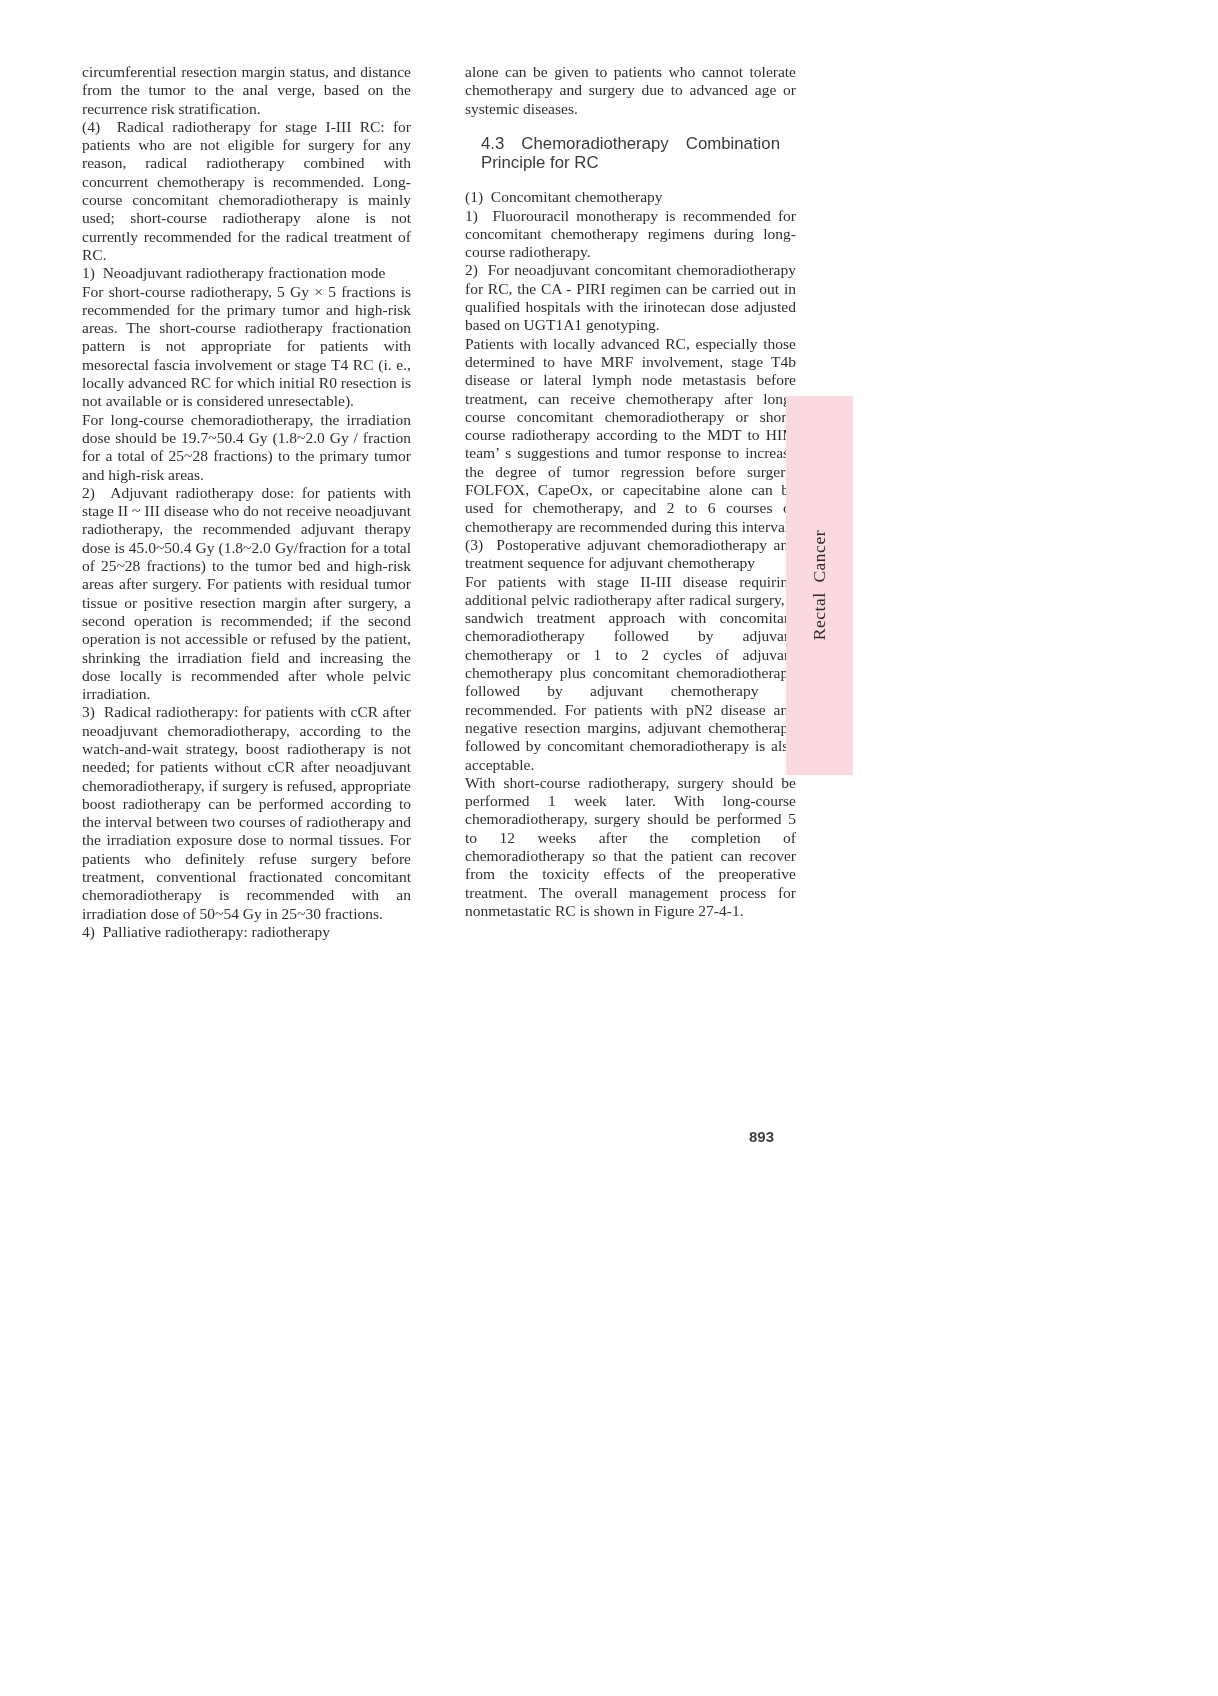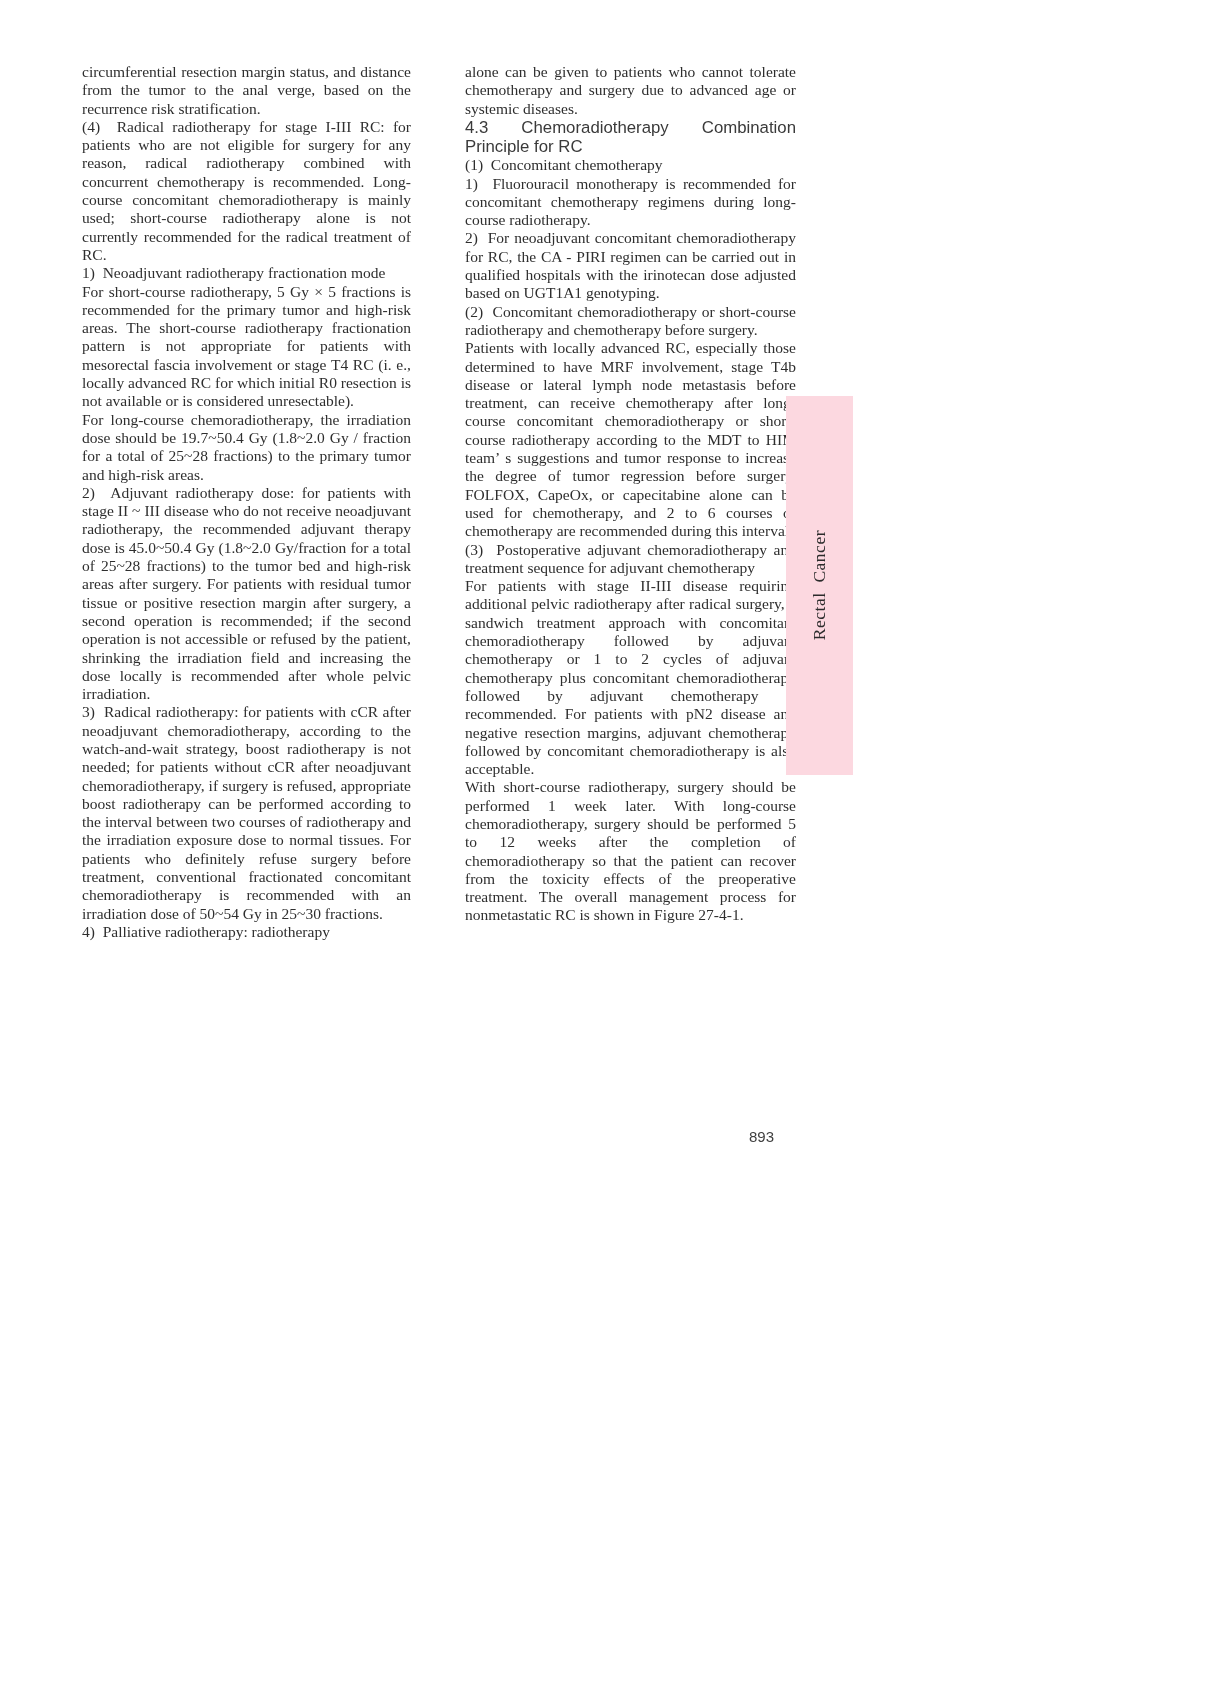--- a/index.html
+++ b/index.html
@@ -24,21 +24,21 @@
   .body-par {
     margin: 0;
     font-family: "Liberation Serif", serif;
     font-size: 15.5px;
     line-height: 18.3px;
     color: #2e2e2e;
     text-align: justify;
     text-justify: inter-word;
   }
   .heading {
-    margin: 0;
+    margin: 16px;
     font-family: "Liberation Sans", sans-serif;
     font-weight: 400;
     font-size: 16.8px;
     line-height: 19.2px;
     color: #3a3a3a;
     text-align: justify;
     text-justify: inter-word;
   }
   .chapter-tab {
     position: absolute;
@@ -63,20 +63,21 @@
   }
   .page-number {
     position: absolute;
     left: 443px;
     top: 1128px;
     width: 331px;
     text-align: right;
     font-family: "Liberation Sans", sans-serif;
     font-size: 15px;
     color: #3f3f3f;
+    font-weight: bold;
   }
 </style>
 </head>
 <body>
 
 <div class="page">
 
   <div class="column left">
     <p class="body-par">circumferential resection margin status, and distance from the tumor to the anal verge, based on the recurrence risk stratification.</p>
     <p class="body-par">(4)&nbsp;&nbsp;Radical radiotherapy for stage I-III RC: for patients who are not eligible for surgery for any reason, radical radiotherapy combined with concurrent chemotherapy is recommended. Long-course concomitant chemoradiotherapy is mainly used; short-course radiotherapy alone is not currently recommended for the radical treatment of RC.</p>
@@ -87,21 +88,20 @@
     <p class="body-par">3)&nbsp;&nbsp;Radical radiotherapy: for patients with cCR after neoadjuvant chemoradiotherapy, according to the watch-and-wait strategy, boost radiotherapy is not needed; for patients without cCR after neoadjuvant chemoradiotherapy, if surgery is refused, appropriate boost radiotherapy can be performed according to the interval between two courses of radiotherapy and the irradiation exposure dose to normal tissues. For patients who definitely refuse surgery before treatment, conventional fractionated concomitant chemoradiotherapy is recommended with an irradiation dose of 50~54 Gy in 25~30 fractions.</p>
     <p class="body-par">4)&nbsp;&nbsp;Palliative radiotherapy: radiotherapy</p>
   </div>
 
   <div class="column right">
     <p class="body-par">alone can be given to patients who cannot tolerate chemotherapy and surgery due to advanced age or systemic diseases.</p>
     <p class="heading">4.3 Chemoradiotherapy Combination Principle for RC</p>
     <p class="body-par">(1)&nbsp;&nbsp;Concomitant chemotherapy</p>
     <p class="body-par">1)&nbsp;&nbsp;Fluorouracil monotherapy is recommended for concomitant chemotherapy regimens during long-course radiotherapy.</p>
     <p class="body-par">2)&nbsp;&nbsp;For neoadjuvant concomitant chemoradiotherapy for RC, the CA - PIRI regimen can be carried out in qualified hospitals with the irinotecan dose adjusted based on UGT1A1 genotyping.</p>
-    <p class="body-par">(2)&nbsp;&nbsp;Concomitant chemoradiotherapy or short-course radiotherapy and chemotherapy before surgery.</p>
     <p class="body-par">Patients with locally advanced RC, especially those determined to have MRF involvement, stage T4b disease or lateral lymph node metastasis before treatment, can receive chemotherapy after long-course concomitant chemoradiotherapy or short-course radiotherapy according to the MDT to HIM team’ s suggestions and tumor response to increase the degree of tumor regression before surgery. FOLFOX, CapeOx, or capecitabine alone can be used for chemotherapy, and 2 to 6 courses of chemotherapy are recommended during this interval.</p>
     <p class="body-par">(3)&nbsp;&nbsp;Postoperative adjuvant chemoradiotherapy and treatment sequence for adjuvant chemotherapy</p>
     <p class="body-par">For patients with stage II-III disease requiring additional pelvic radiotherapy after radical surgery, a sandwich treatment approach with concomitant chemoradiotherapy followed by adjuvant chemotherapy or 1 to 2 cycles of adjuvant chemotherapy plus concomitant chemoradiotherapy followed by adjuvant chemotherapy is recommended. For patients with pN2 disease and negative resection margins, adjuvant chemotherapy followed by concomitant chemoradiotherapy is also acceptable.</p>
     <p class="body-par">With short-course radiotherapy, surgery should be performed 1 week later. With long-course chemoradiotherapy, surgery should be performed 5 to 12 weeks after the completion of chemoradiotherapy so that the patient can recover from the toxicity effects of the preoperative treatment. The overall management process for nonmetastatic RC is shown in Figure 27-4-1.</p>
   </div>
 
   <div class="chapter-tab">
     <span class="chapter-tab-label">Rectal Cancer</span>
   </div>
 

